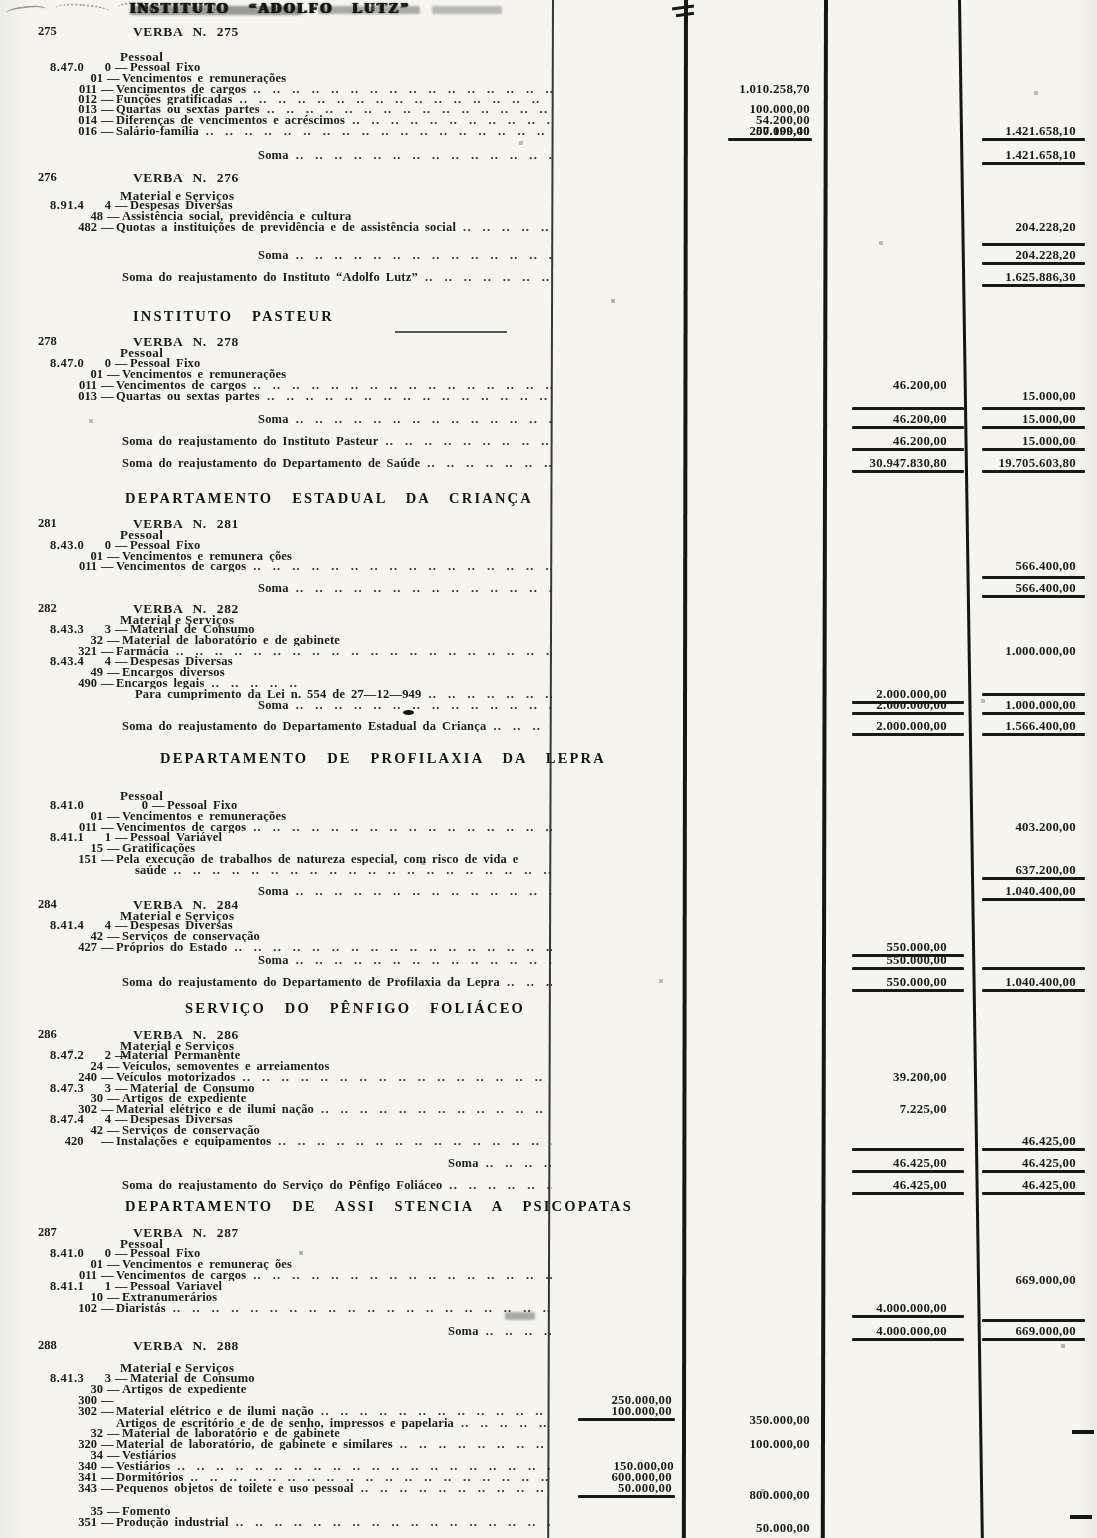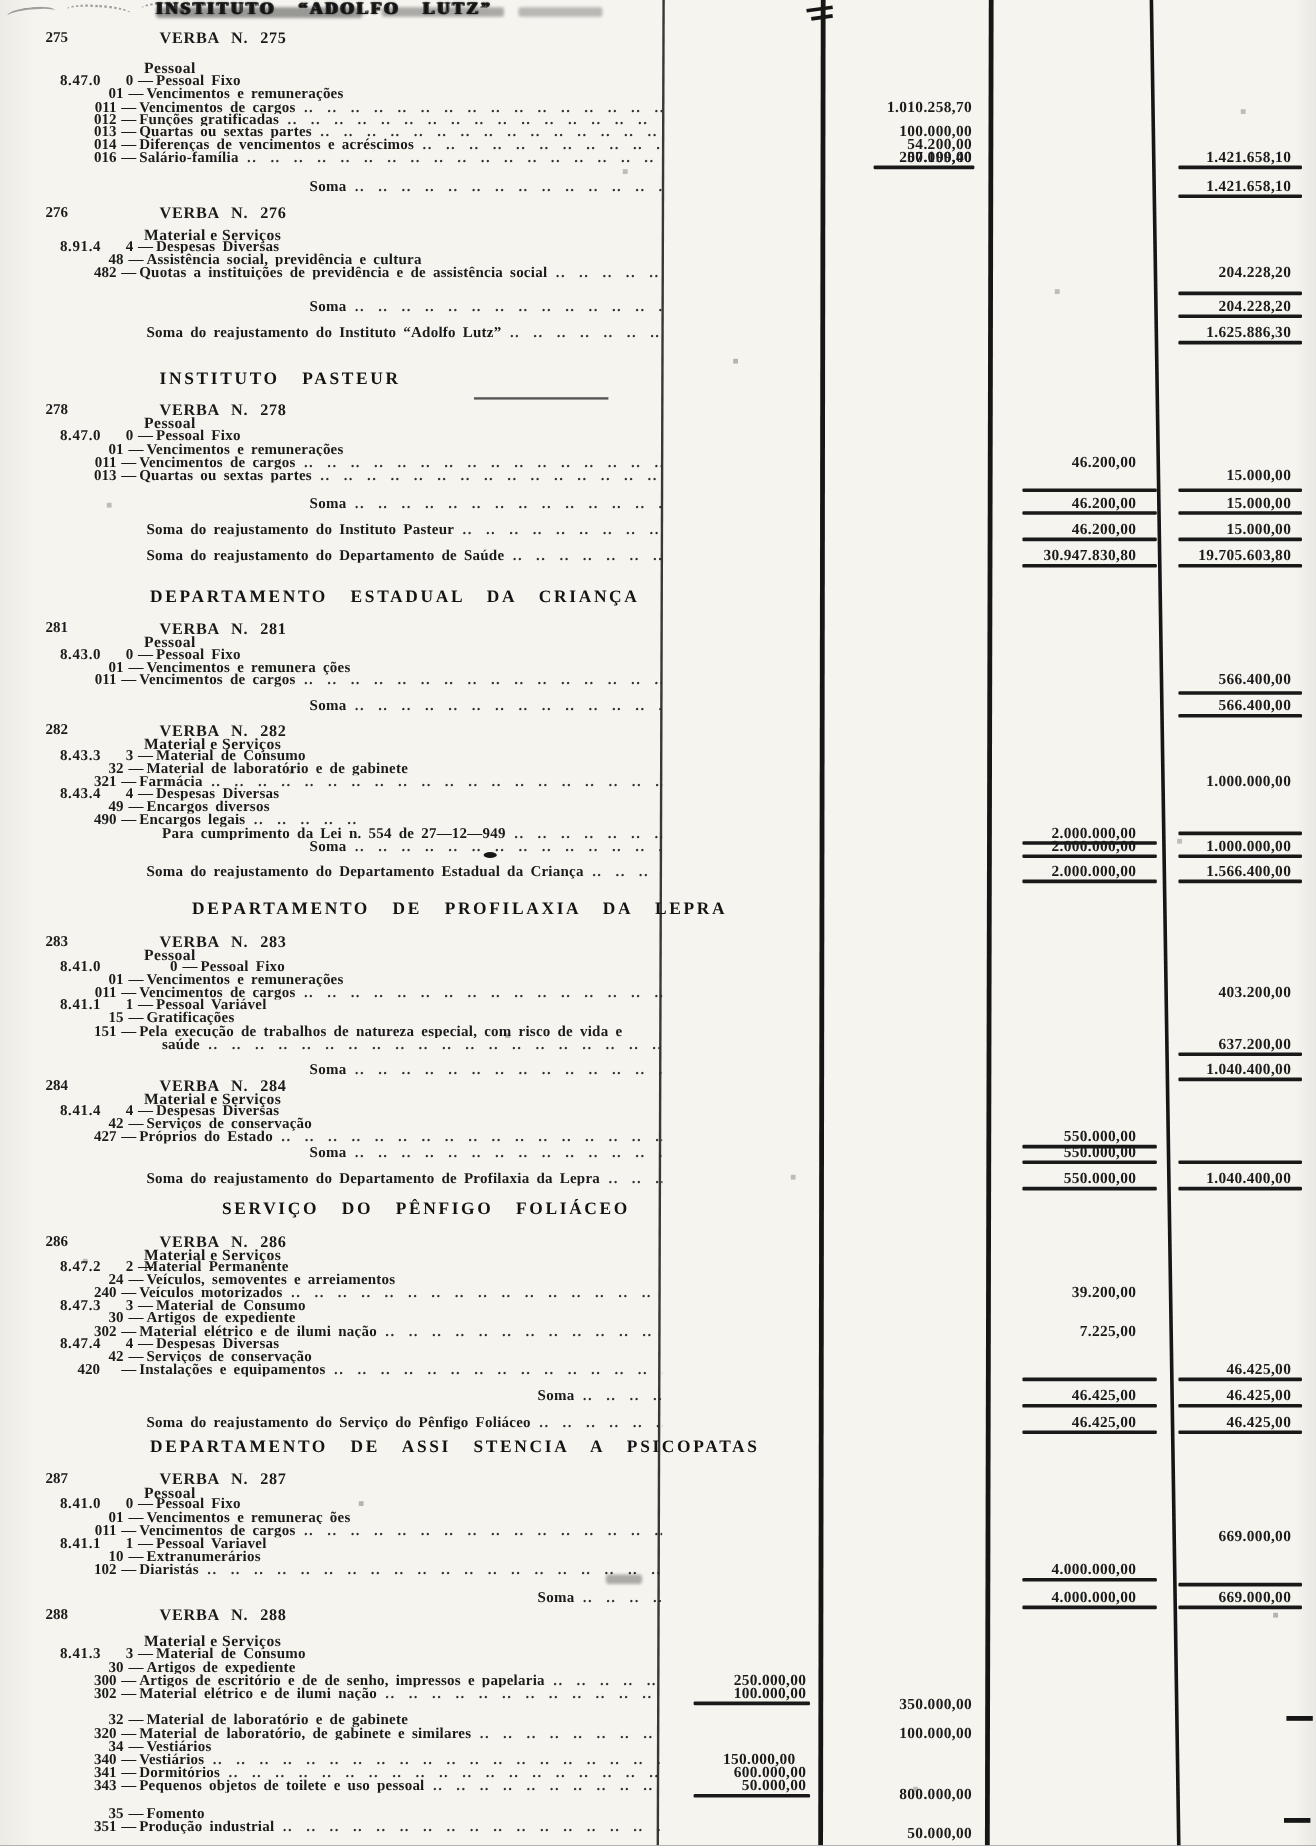--- a/index.html
+++ b/index.html
@@ -391,24 +391,20 @@
         <span class="leader short">.. .. .. .. .. .. .. .. .. .. .. .. .. .. .. .. .. .. .. .. .. .. .. .. .. .. .. .. .. .. .. .. .. .. .. .. .. .. .. .. .. .. .. .. .. .. </span>
       </span>
       <span class="val" style="left: 777px;">2.000.000,00</span>
       <span class="val" style="left: 906px;">1.566.400,00</span>
     </div>
     <div class="rule" style="left: 852px; width: 112px; top: 733px;"></div>
     <div class="rule" style="left: 982px; width: 103px; top: 733px;"></div>
     <div class="row" style="top: 753px; left: 0px; width: 1097px;">
       <span class="h1 h1text" style="position: absolute; left: 160px;">DEPARTAMENTO DE PROFILAXIA DA LEPRA</span>
     </div>
-    <div class="row" style="top: 779px; left: 0px; width: 1097px;">
-      <span class="vnum">283</span>
-      <span class="vlabel">VERBA N. 283</span>
-    </div>
     <div class="row" style="top: 790px; left: 0px; width: 1097px;">
       <span class="catlabel">Pessoal</span>
     </div>
     <div class="row" style="top: 800px; left: 0px; width: 1097px;">
       <span class="code">8.41.0</span>
       <span class="numbox" style="left: 102px;">0</span>
       <span class="dash" style="left: 152px;">—</span>
       <span class="txtwrap" style="left: 167px; width: 385px;">
         <span class="lbl">Pessoal Fixo</span>
       </span>
@@ -710,21 +706,21 @@
     <div class="row" style="top: 1384px; left: 0px; width: 1097px;">
       <span class="numbox" style="left: 57px;">30</span>
       <span class="dash" style="left: 107px;">—</span>
       <span class="txtwrap" style="left: 122px; width: 430px;">
         <span class="lbl">Artigos de expediente</span>
       </span>
     </div>
     <div class="row" style="top: 1395px; left: 0px; width: 1097px;">
       <span class="numbox" style="left: 51px;">300</span>
       <span class="dash" style="left: 101px;">—</span>
-      <span class="txtwrap" style="left: 116px; width: 436px;">
+      <span class="txtwrap" style="left: 116px; width: 436px; margin-top: 23px;">
         <span class="lbl">Artigos de escritório e de de senho, impressos e papelaria</span>
         <span class="leader short">.. .. .. .. .. .. .. .. .. .. .. .. .. .. .. .. .. .. .. .. .. .. .. .. .. .. .. .. .. .. .. .. .. .. .. .. .. .. .. .. .. .. .. .. .. .. </span>
       </span>
       <span class="val" style="left: 502px;">250.000,00</span>
     </div>
     <div class="row" style="top: 1406px; left: 0px; width: 1097px;">
       <span class="numbox" style="left: 51px;">302</span>
       <span class="dash" style="left: 101px;">—</span>
       <span class="txtwrap" style="left: 116px; width: 436px;">
         <span class="lbl">Material elétrico e de ilumi nação</span>
@@ -757,21 +753,21 @@
         <span class="lbl">Vestiários</span>
       </span>
     </div>
     <div class="row" style="top: 1461px; left: 0px; width: 1097px;">
       <span class="numbox" style="left: 51px;">340</span>
       <span class="dash" style="left: 101px;">—</span>
       <span class="txtwrap" style="left: 116px; width: 436px;">
         <span class="lbl">Vestiários</span>
         <span class="leader">.. .. .. .. .. .. .. .. .. .. .. .. .. .. .. .. .. .. .. .. .. .. .. .. .. .. .. .. .. .. .. .. .. .. .. .. .. .. .. .. .. .. .. .. .. .. </span>
       </span>
-      <span class="val" style="left: 493px; font-family: Liberation Serif, serif;">150.000,00</span>
+      <span class="val" style="left: 504px; font-family: Liberation Serif, serif;">150.000,00</span>
     </div>
     <div class="row" style="top: 1472px; left: 0px; width: 890px;">
       <span class="numbox" style="left: 51px;">341</span>
       <span class="dash" style="left: 101px;">—</span>
       <span class="txtwrap" style="left: 116px; width: 436px;">
         <span class="lbl">Dormitórios</span>
         <span class="leader">.. .. .. .. .. .. .. .. .. .. .. .. .. .. .. .. .. .. .. .. .. .. .. .. .. .. .. .. .. .. .. .. .. .. .. .. .. .. .. .. .. .. .. .. .. .. </span>
       </span>
       <span class="val" style="left: 502px;">600.000,00</span>
     </div>

